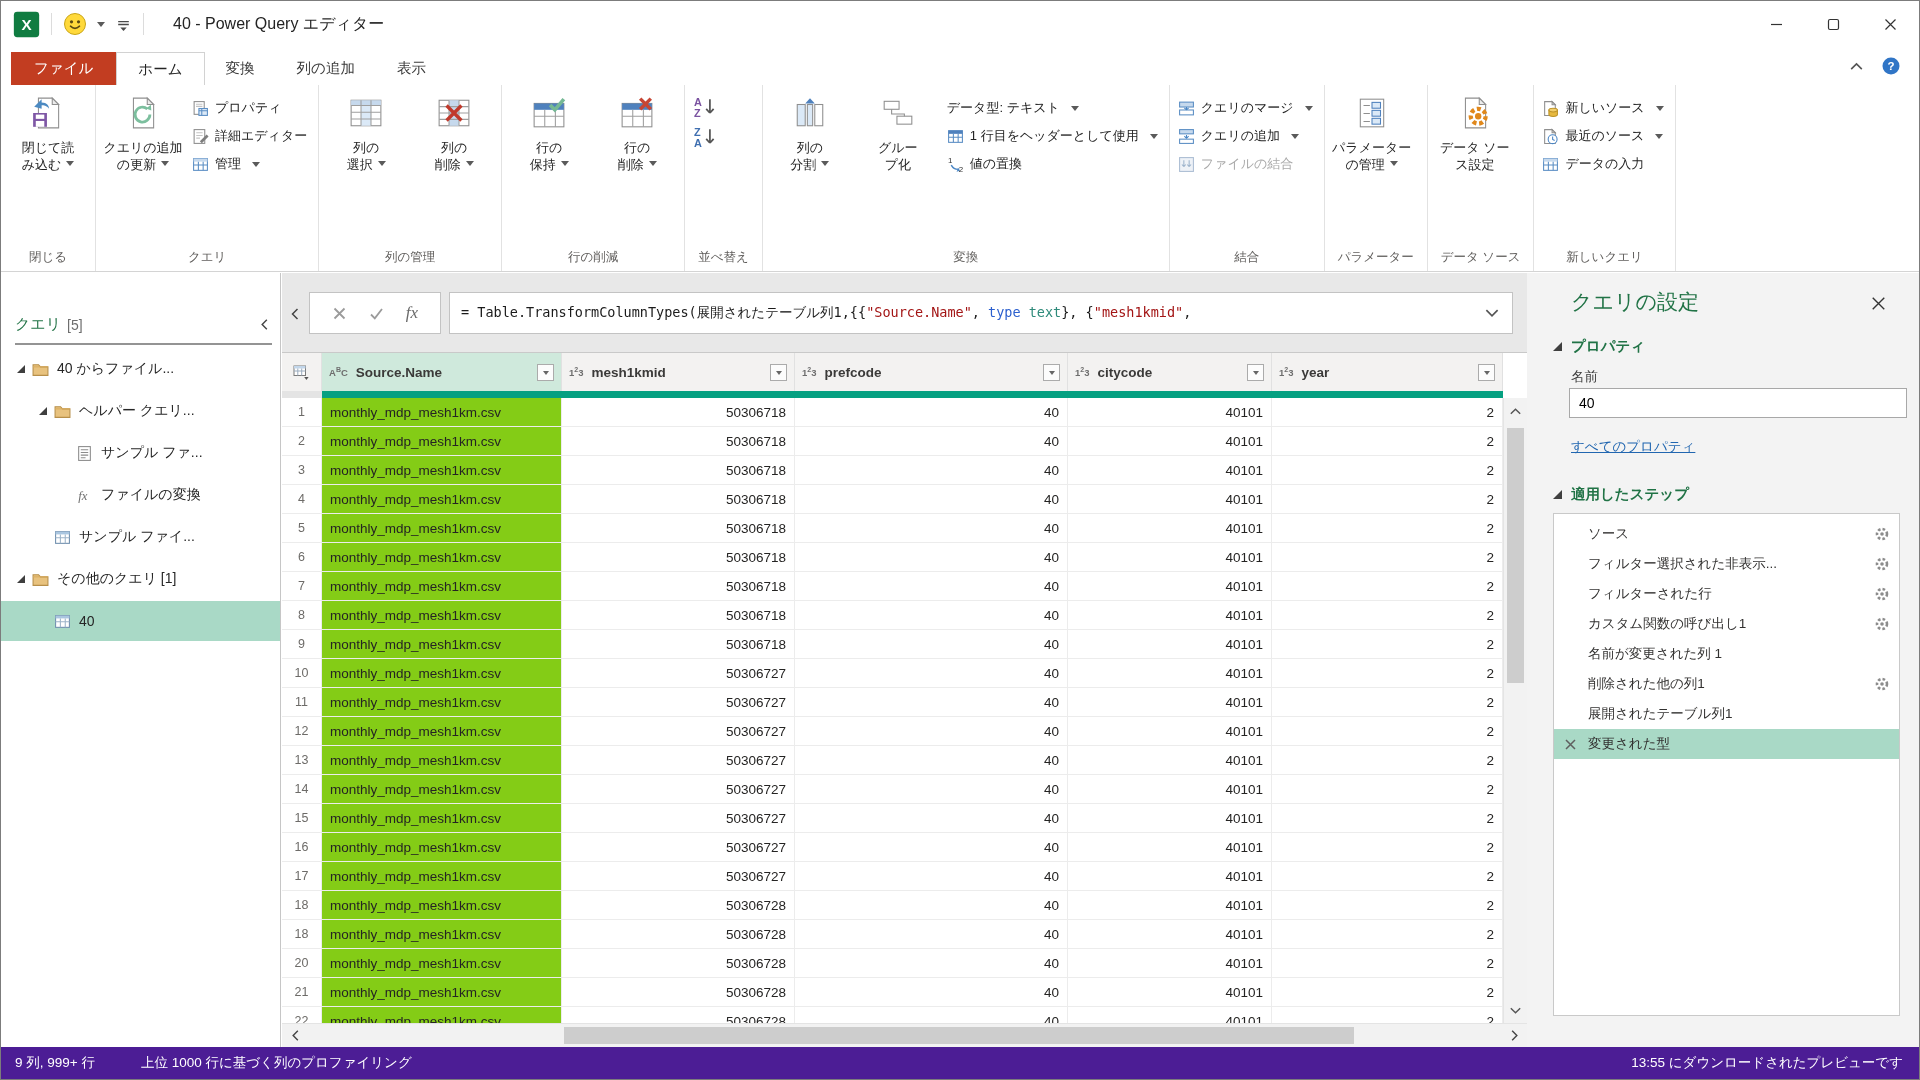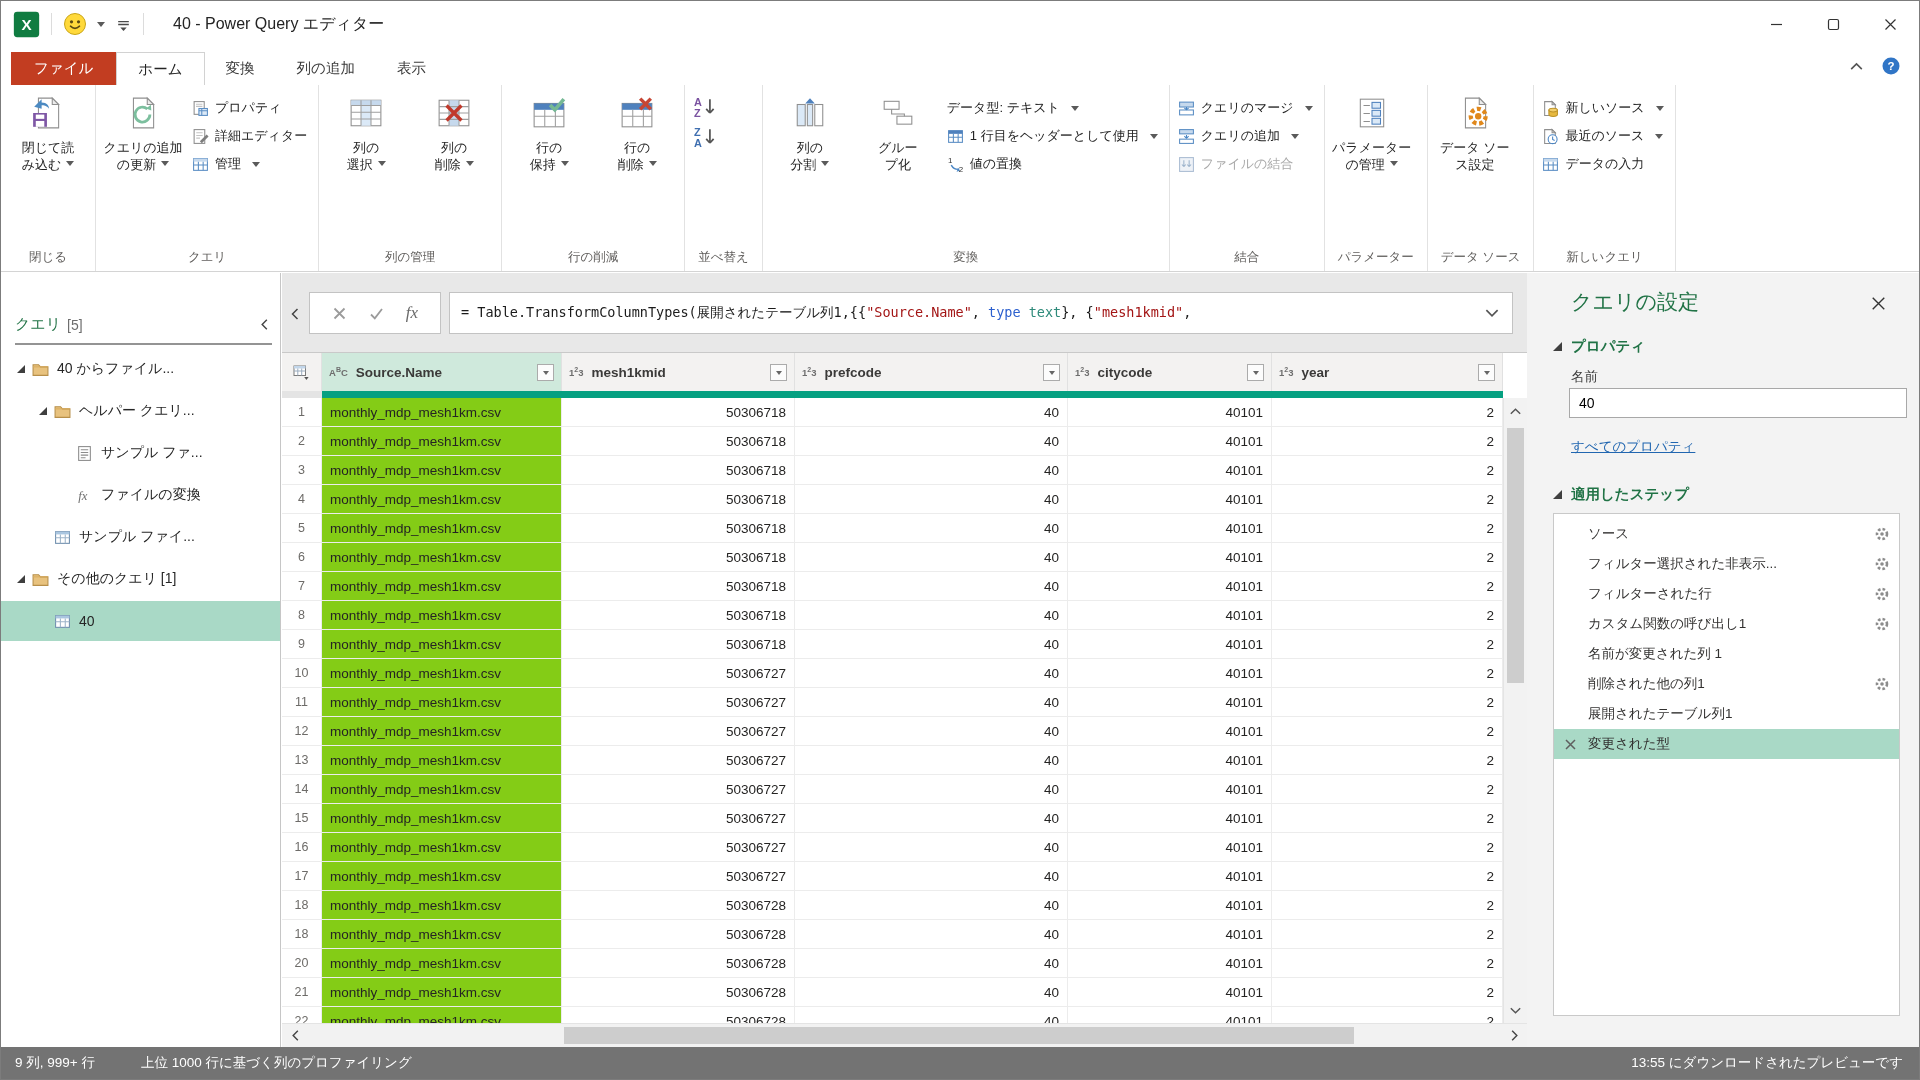--- a/index.html
+++ b/index.html
@@ -132,21 +132,21 @@
   .steps-box{position:absolute;left:26px;top:240px;width:347px;height:503px;background:#fff;border:1px solid #c9c9c9;box-sizing:border-box;padding-top:5px}
   .step{height:30px;display:flex;align-items:center;padding:0 9px 0 34px;font-size:13.5px;color:#323130;position:relative;white-space:nowrap;overflow:hidden}
   .step.sel{background:#a9d9c6}
   .delx{position:absolute;left:9px;width:15px;height:15px}
   .delx svg{width:15px;height:15px}
   .gear{margin-left:auto;width:16px;height:16px;flex:none}
   .gear svg{width:16px;height:16px}
   .step-label{overflow:hidden;text-overflow:ellipsis}
 
   
-  .statusbar{position:absolute;left:0;right:0;bottom:0;height:32px;background:#737373;color:#fff;
+  .statusbar{position:absolute;left:0;right:0;bottom:0;height:32px;background:#4c1d95;color:#fff;
              display:flex;align-items:center;font-size:13.5px}
   .st-1{margin-left:14px}
   .st-2{margin-left:46px}
   .st-r{margin-left:auto;margin-right:16px}
 </style>
 </head>
 <body>
 
 <div id="app">
 

